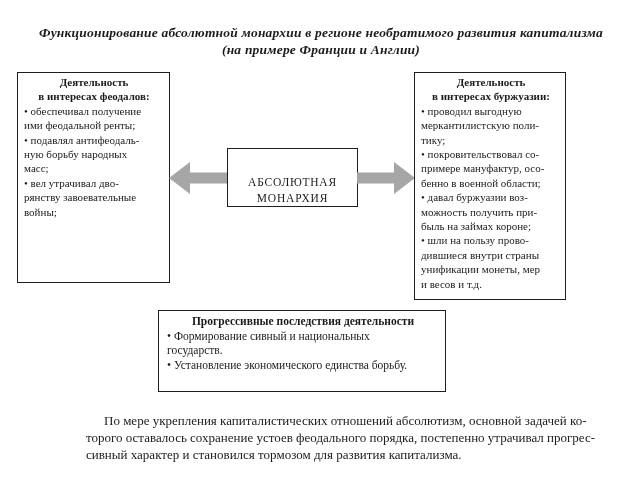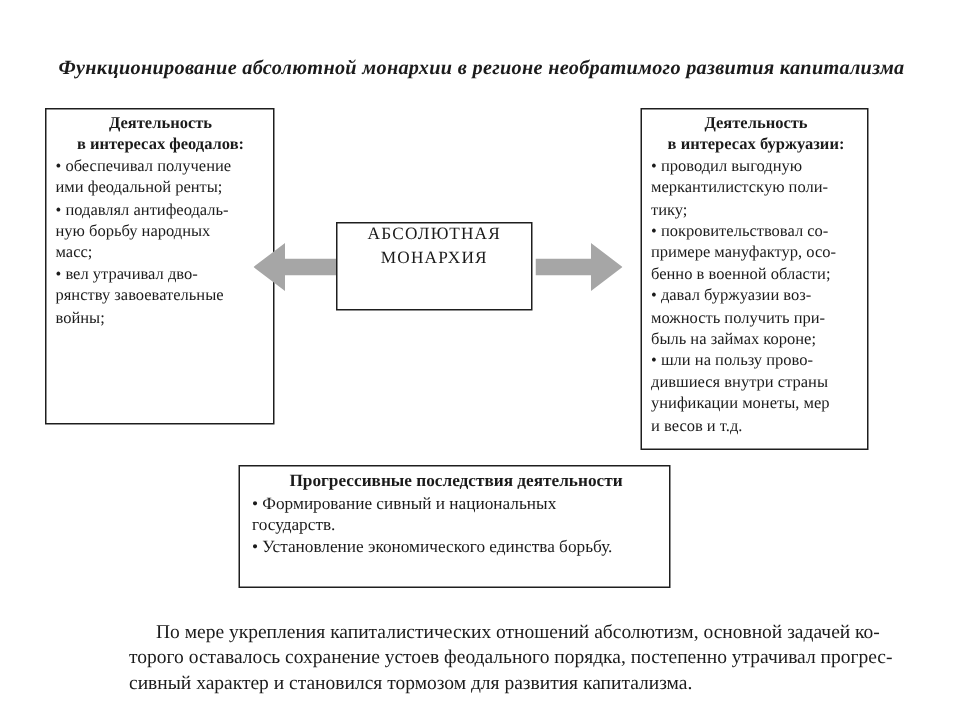--- a/index.html
+++ b/index.html
@@ -7,61 +7,60 @@
     position: relative;
     width: 642px;
     height: 482px;
     background: #ffffff;
     color: #1b1b1b;
     font-family: "Liberation Serif", serif;
     overflow: hidden;
   }
   .title {
     position: absolute;
-    left: 0; top: 36px; width: 642px;
+    left: 0; top: 24px; width: 642px;
     text-align: center;
     font-size: 13.5px;
     font-weight: bold;
     font-style: italic;
     line-height: 17px;
     letter-spacing: 0.2px;
   }
   .box {
     position: absolute;
     border: 1.5px solid #1e1e1e;
     box-sizing: border-box;
     background: #ffffff;
     font-size: 11px;
     line-height: 14.4px;
-    margin-left: 13px;
   }
   .box-header {
     text-align: center;
     font-weight: bold;
     white-space: pre-line;
   }
   .bullet {
     white-space: pre-line;
     text-align: left;
   }
   .left-box  { left: 17px;  top: 72px;  width: 153px; height: 211px; padding: 2px 5px 0 6px; }
   .right-box { left: 414px; top: 72px;  width: 152px; height: 228px; padding: 2px 4px 0 6px; }
   .center-box {
-    left: 211px; top: 148px; width: 131px; height: 59px;
-    display: flex; align-items: flex-start; justify-content: center;
+    left: 227px; top: 148px; width: 131px; height: 59px;
+    display: flex; align-items: flex-end; justify-content: center;
   }
   .center-label {
     white-space: pre-line;
     text-align: center;
     font-size: 11.5px;
     letter-spacing: 0.8px;
     line-height: 15.5px;
   }
   .bottom-box {
-    left: 146px; top: 310px; width: 288px; height: 82px;
+    left: 158px; top: 310px; width: 288px; height: 82px;
     padding: 3px 6px 16px 8px;
     font-size: 11.5px;
     line-height: 14.6px;
   }
   .arrow {
     position: absolute;
     width: 58px; height: 36px;
     display: block;
   }
   .arrow-left  { left: 169px; top: 160px; }
@@ -77,20 +76,21 @@
     margin-left: 44px;
   }
 </style>
 </head>
 <body>
 
 <div class="page">
 
   <div class="title">
     <div>Функционирование абсолютной монархии в регионе необратимого развития капитализма</div>
+    <div>(на примере Франции и Англии)</div>
   </div>
 
   <div class="box left-box">
     <div class="box-header">Деятельность
 в интересах феодалов:</div>
     <div class="bullet">• обеспечивал получение
 ими феодальной ренты;</div>
     <div class="bullet">• подавлял антифеодаль-
 ную борьбу народных
 масс;</div>

